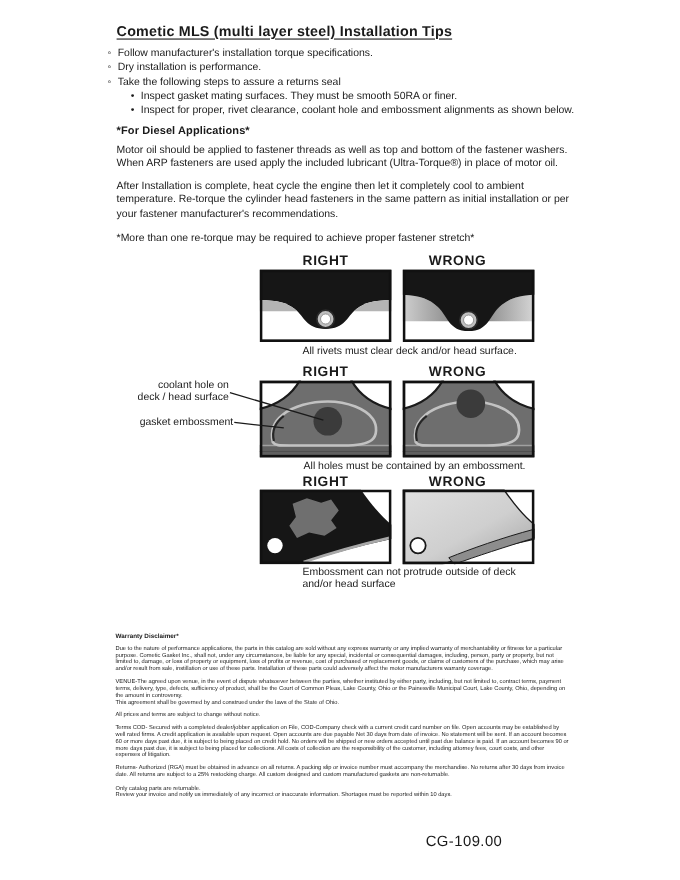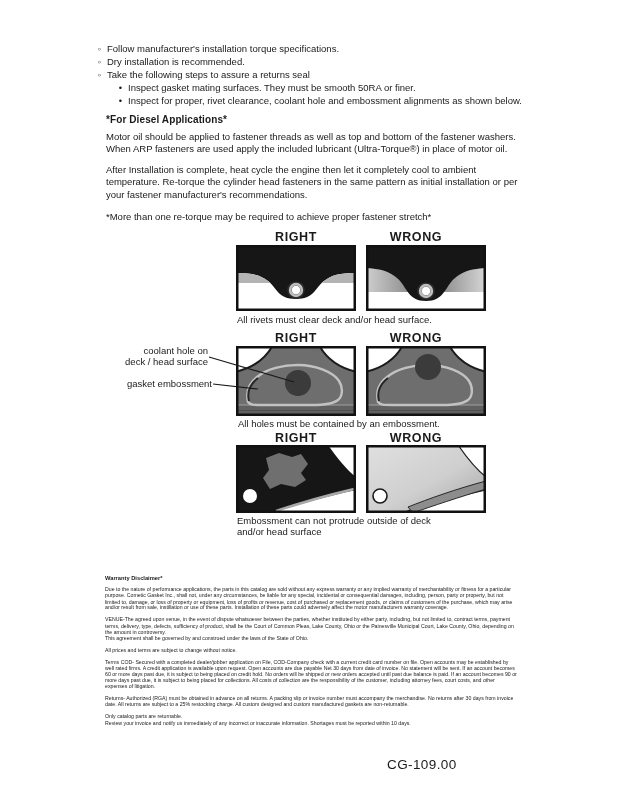--- a/index.html
+++ b/index.html
@@ -18,48 +18,49 @@
   .sub{margin-left:21px;}
   .diesel-h{left:106px;top:114px;font-size:10px;font-weight:bold;letter-spacing:.1px;}
   .para{left:106px;width:418px;font-size:9.5px;line-height:12.3px;}
   .p1{top:131px;}
   .p2{top:164px;}
   .note{top:211px;}
   .dg-head{display:flex;left:236px;width:250px;}
   .dg-head span{width:120px;text-align:center;font-size:12.5px;font-weight:bold;letter-spacing:.6px;}
   .dg-panels{display:flex;gap:10px;left:236px;}
   .dg-panels svg{display:block;}
-  .caption{font-size:9.5px;line-height:11px;white-space:pre-line;}
+  .caption{font-size:9.5px;line-height:11px;white-space:pre-line;margin-left:38px;}
   .h1row{top:230px;} .pan1{top:245px;} .cap1{left:237px;top:314px;}
   .h2row{top:331px;} .pan2{top:346px;} .cap2{left:238px;top:418px;}
   .h3row{top:431px;} .pan3{top:445px;} .cap3{left:237px;top:515px;}
   .lbl{font-size:9.5px;line-height:11px;text-align:right;white-space:pre-line;}
   .lbl-coolant{left:118px;width:90px;top:345px;}
   .lbl-emboss{left:118px;width:94px;top:378px;}
   .leaders{left:140px;top:340px;z-index:5;pointer-events:none;}
   .disc{left:105px;top:575px;width:414px;height:180px;}
   .disc-inner{width:792px;transform:scale(0.521);transform-origin:0 0;}
   .disc-h{font-size:11px;font-weight:bold;margin:0 0 10px 0;}
   .disc-inner p{font-size:10px;line-height:11.8px;margin:0 0 11px 0;white-space:pre-line;}
   .pagenum{left:387px;top:757px;font-size:13.5px;letter-spacing:.4px;}
 </style>
 </head>
 <body>
 
 <div class="page">
 
+  <div class="abs title">Cometic MLS (multi layer steel) Installation Tips</div>
 
   <div class="abs bullets">
     <div class="b-row">
       <span class="b-m">◦</span>
       <span>Follow manufacturer's installation torque specifications.</span>
     </div>
     <div class="b-row">
       <span class="b-m">◦</span>
-      <span>Dry installation is recommended.</span>
+      <span>Dry installation is performance.</span>
     </div>
     <div class="b-row">
       <span class="b-m">◦</span>
       <span>Take the following steps to assure a returns seal</span>
     </div>
     <div class="b-row sub">
       <span class="b-m">•</span>
       <span>Inspect gasket mating surfaces.  They must be smooth 50RA or finer.</span>
     </div>
     <div class="b-row sub">

